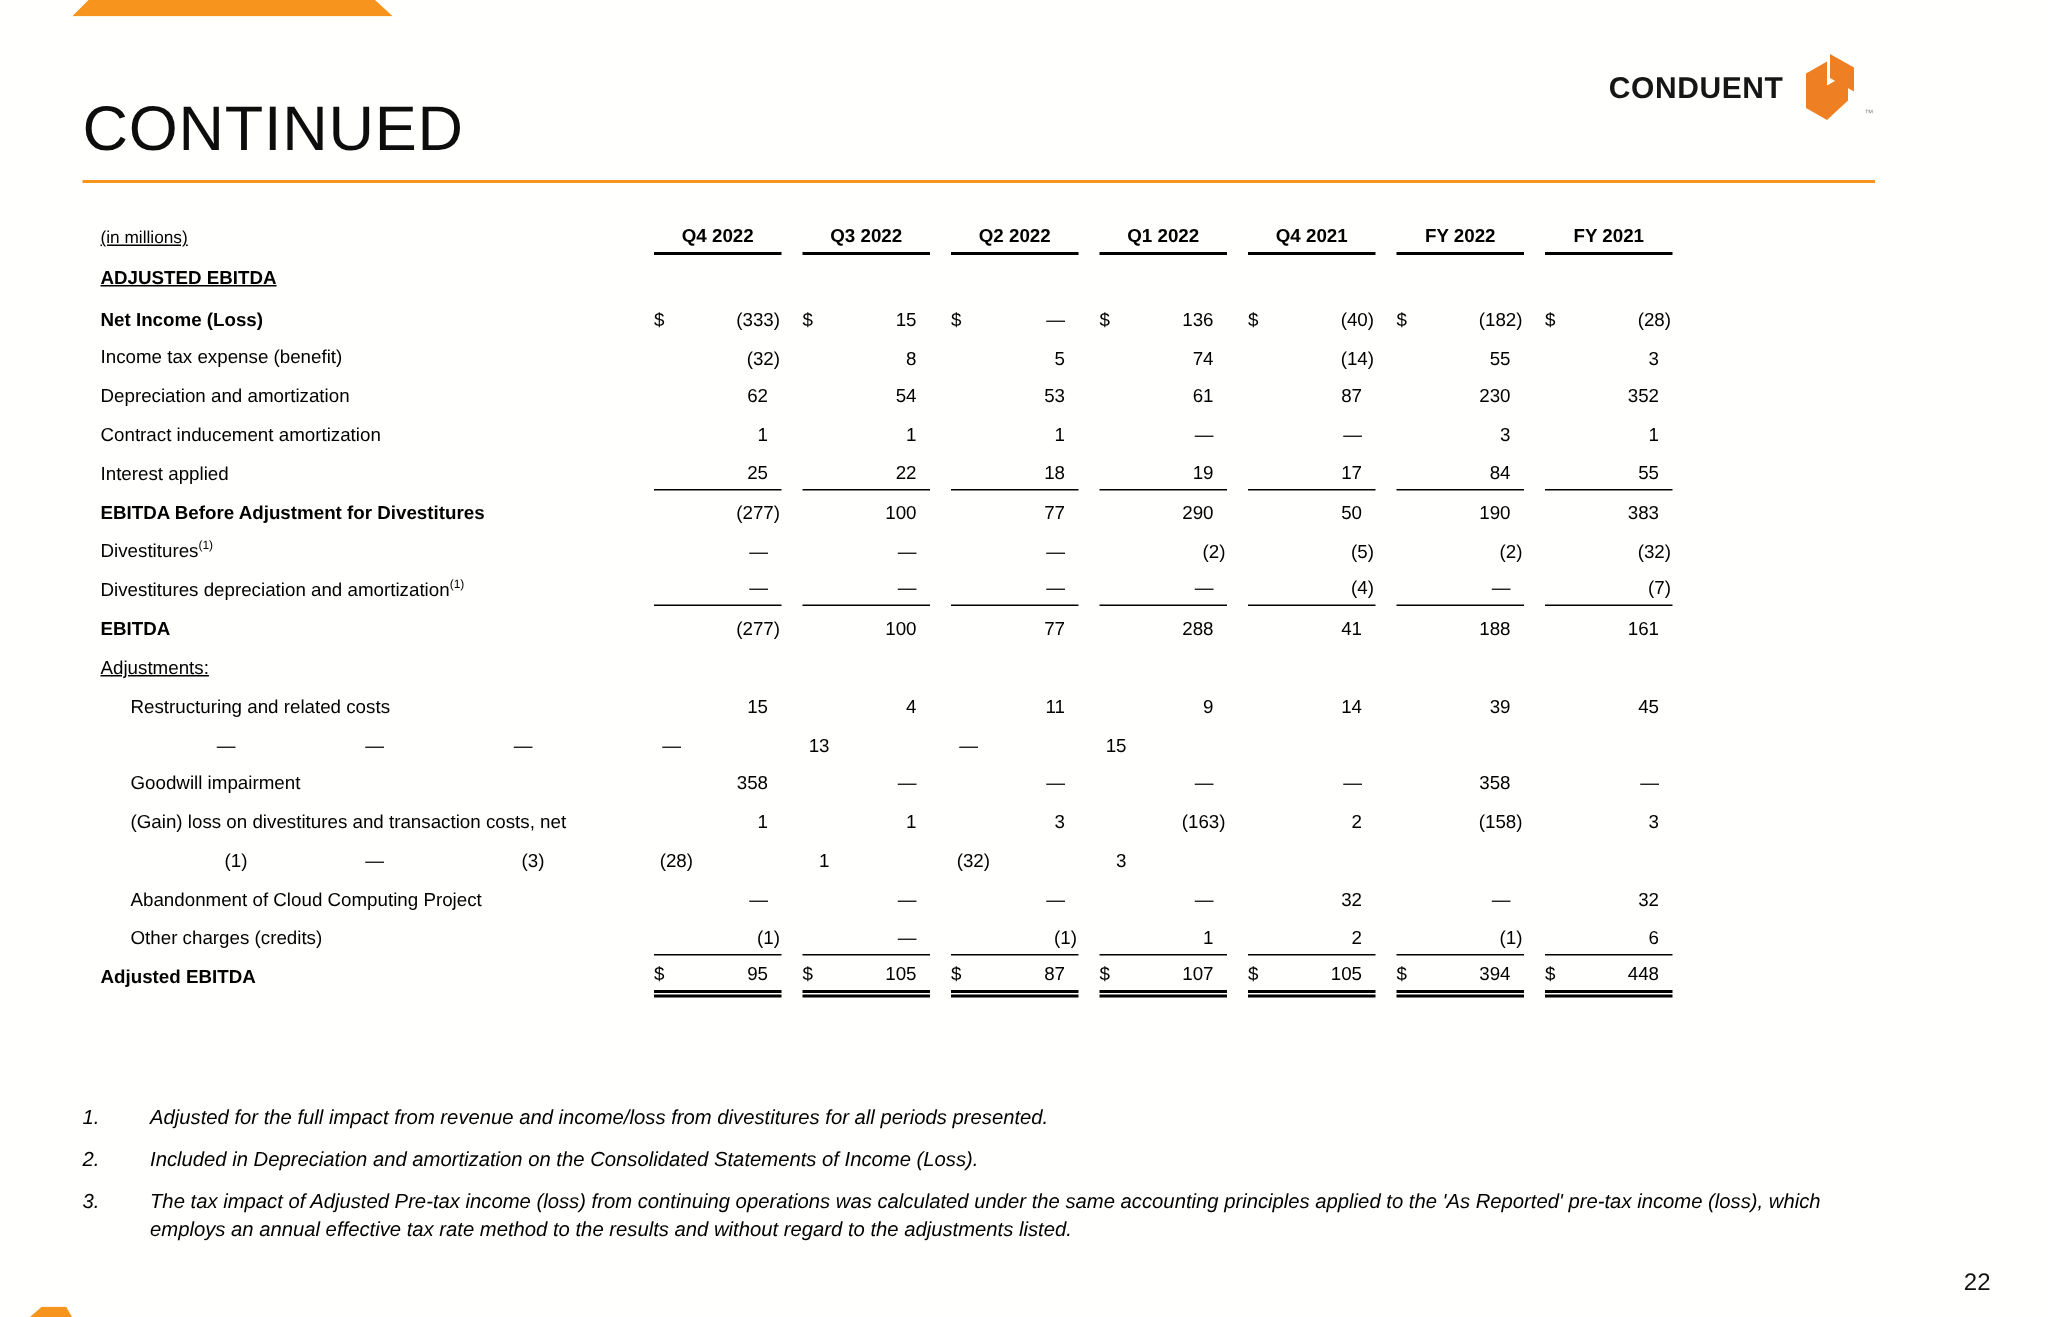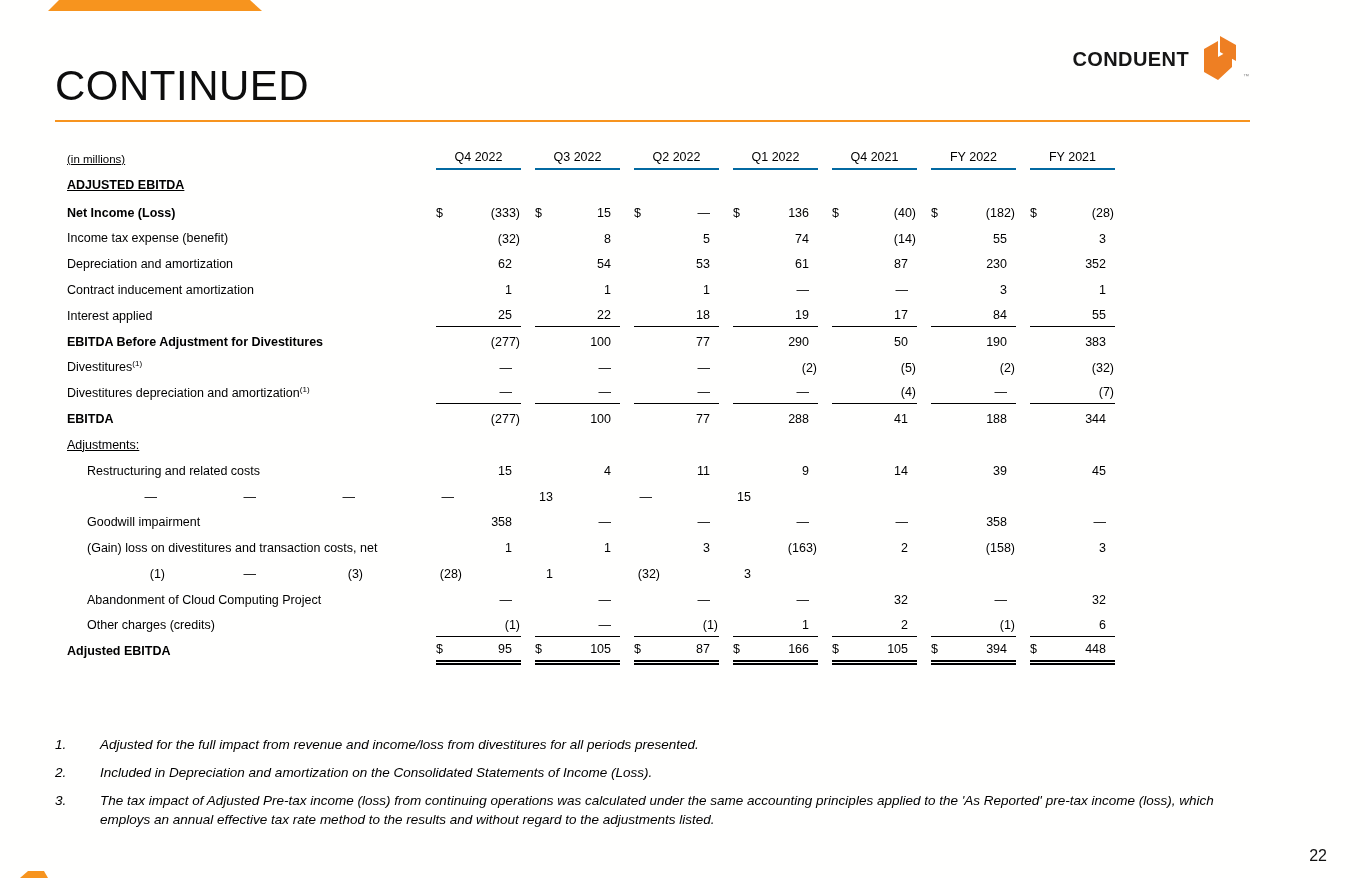--- a/index.html
+++ b/index.html
@@ -39,22 +39,22 @@
     position:absolute; left:55px; top:120px; width:1195px; height:2px;
     background:var(--accent,#F7941E);
   }
 
   
   .ftable { position:absolute; left:67px; top:150px; width:1053px; font-size:12.5px; }
   .thead { display:flex; align-items:flex-end; }
   .unit-label { width:355px; font-size:11.5px; text-decoration:underline; padding-bottom:5px; }
   .col-headers { display:flex; }
   .col-h {
-    width:85px; margin-left:14px; text-align:center; font-weight:normal;
-    border-bottom:2px solid #0369a1; padding-bottom:4px;
+    width:85px; margin-left:14px; text-align:center; font-weight:bold;
+    border-bottom:2px solid #000000; padding-bottom:4px;
   }
   .section-row { height:26px; display:flex; align-items:center; margin-top:2px; }
   .section-label { font-weight:bold; text-decoration:underline; }
 
   .trow { display:flex; align-items:flex-end; min-height:25.8px; }
   .rlabel { width:355px; padding-bottom:4px; line-height:1.05; }
   .trow.bold .rlabel { font-weight:bold; }
   .trow.indent .rlabel { padding-left:20px; width:335px; }
   .trow.lbl-ul .rlabel { text-decoration:underline; }
   .rlabel sup { font-size:8px; line-height:0; }
@@ -329,21 +329,21 @@
           <div class="vcell">
             <span class="num">288</span>
           </div>
           <div class="vcell">
             <span class="num">41</span>
           </div>
           <div class="vcell">
             <span class="num">188</span>
           </div>
           <div class="vcell">
-            <span class="num">344</span>
+            <span class="num">161</span>
           </div>
         </div>
         <div class="trow lbl-ul">
           <div class="rlabel">Adjustments:</div>
           <div class="vcell empty">
             <span class="num"></span>
           </div>
           <div class="vcell empty">
             <span class="num"></span>
           </div>
@@ -538,21 +538,21 @@
           <div class="vcell">
             <span class="dollar">$</span>
             <span class="num">105</span>
           </div>
           <div class="vcell">
             <span class="dollar">$</span>
             <span class="num">87</span>
           </div>
           <div class="vcell">
             <span class="dollar">$</span>
-            <span class="num">166</span>
+            <span class="num">107</span>
           </div>
           <div class="vcell">
             <span class="dollar">$</span>
             <span class="num">105</span>
           </div>
           <div class="vcell">
             <span class="dollar">$</span>
             <span class="num">394</span>
           </div>
           <div class="vcell">

